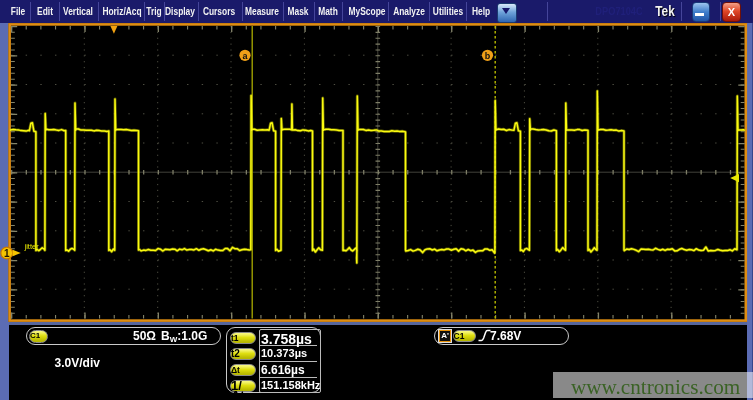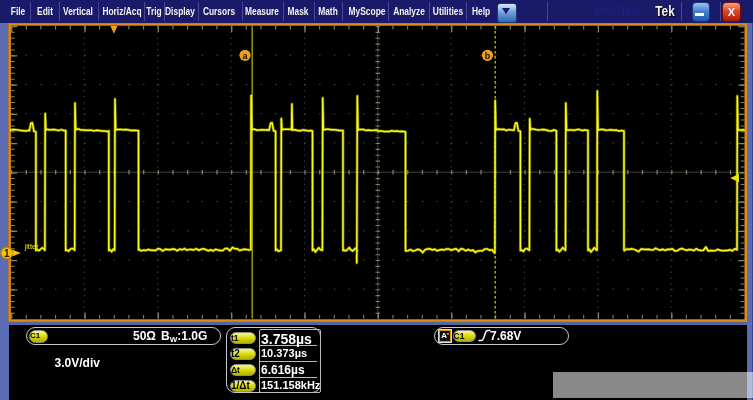--- a/index.html
+++ b/index.html
@@ -119,21 +119,21 @@
     <div class="pill" style="left:2px;top:2.5px;width:17px;height:10.5px;line-height:10.5px;font-size:8px;">C1</div>
     <span class="wt" style="left:27.6px;top:1.5px;margin-top:27px;">3.0V/div</span>
     <span class="wt" style="left:106px;top:1.5px;">50Ω</span>
     <span class="wt" style="left:134px;top:1.5px;">B<span style="font-size:8px;vertical-align:-2px;">W</span>:1.0G</span>
   </div>
 
   <div class="bx" style="left:225.5px;top:327px;width:93px;height:64px;">
     <div class="pill" style="left:3.5px;top:3.5px;width:24px;height:10.5px;line-height:10.5px;font-size:8.5px;">t1</div>
     <div class="pill" style="left:3.5px;top:19.5px;width:24px;height:10.5px;line-height:10.5px;font-size:10px;">t2</div>
     <div class="pill" style="left:3.5px;top:35.5px;width:24px;height:10.5px;line-height:10.5px;font-size:8.5px;border-radius:6px;">Δt</div>
-    <div class="pill" style="left:3.5px;top:51.5px;width:24px;height:10.5px;line-height:10.5px;font-size:10px;">1/Δt</div>
+    <div class="pill" style="left:3.5px;top:51.5px;width:24px;height:10.5px;line-height:10.5px;font-size:13px;">1/Δt</div>
     <div class="abs" style="left:32px;top:1px;width:60px;height:62px;border:1px solid #bbb;border-radius:2px;"></div>
     <div class="abs" style="left:32.5px;top:17px;width:58px;height:1px;background:#bbb;"></div>
     <div class="abs" style="left:32.5px;top:33px;width:58px;height:1px;background:#bbb;"></div>
     <div class="abs" style="left:32.5px;top:49px;width:58px;height:1px;background:#bbb;"></div>
     <span class="wt" style="left:34.5px;top:2.5px;font-size:14px;">3.758µs</span>
     <span class="wt" style="left:34.5px;top:18.5px;font-size:11px;">10.373µs</span>
     <span class="wt" style="left:34.5px;top:34.5px;font-size:12px;">6.616µs</span>
     <span class="wt" style="left:34.5px;top:50.5px;font-size:11px;">151.158kHz</span>
   </div>
 
@@ -143,13 +143,15 @@
          text-align:center;line-height:10px;">A'</div>
     <div class="pill" style="left:17.5px;top:2px;width:21px;height:10px;line-height:10px;font-size:8.5px;">C1</div>
     <svg class="abs" style="left:43px;top:1px;" width="13" height="13" viewBox="0 0 13 13">
       <path d="M 0.5 11.5 L 3.5 11.5 C 5 11.5 5 10.5 5.8 8.5 L 7.2 4.5 C 8 2.5 8 1.5 9.5 1.5 L 12.5 1.5" fill="none" stroke="#fff" stroke-width="1.5"></path>
     </svg>
     <span class="wt" style="left:55px;top:0.5px;">7.68V</span>
   </div>
 
 
   <div class="abs" style="left:553px;top:371.5px;width:200px;height:26.5px;background:rgba(250,250,250,0.55);"></div>
+  <div class="abs" style="left:571px;top:374.5px;font-family:'Liberation Serif',serif;
+       font-size:21.2px;color:#35601e;opacity:0.93;">www.cntronics.com</div>
 
 </div>
 </body></html>

